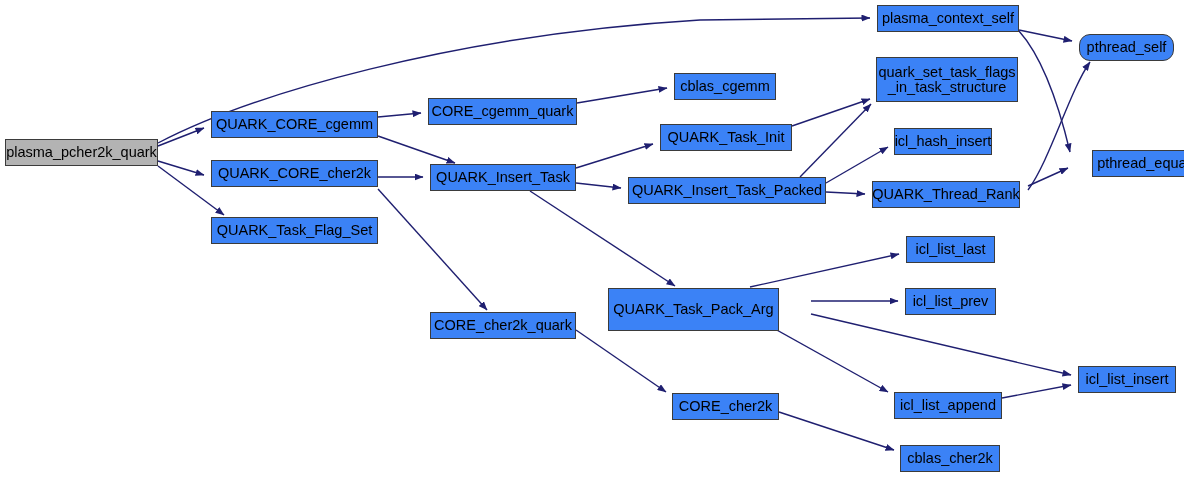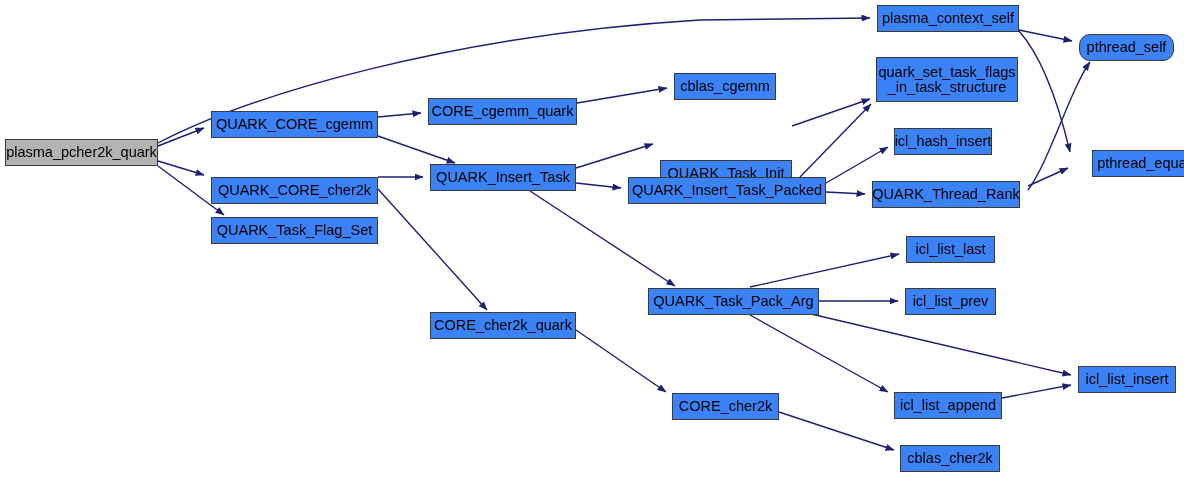--- a/index.html
+++ b/index.html
@@ -83,29 +83,29 @@
         <path d="M811,301 L898,301" fill="none" stroke="#1f1f70" stroke-width="1.4" marker-end="url(#arrowhead)"></path>
         <path d="M811,314 L1071,375" fill="none" stroke="#1f1f70" stroke-width="1.4" marker-end="url(#arrowhead)"></path>
         <path d="M750,315 L888,392" fill="none" stroke="#1f1f70" stroke-width="1.4" marker-end="url(#arrowhead)"></path>
         <path d="M1002,398 L1071,385" fill="none" stroke="#1f1f70" stroke-width="1.4" marker-end="url(#arrowhead)"></path>
         <path d="M779,412 L894,450" fill="none" stroke="#1f1f70" stroke-width="1.4" marker-end="url(#arrowhead)"></path>
       </g>
   </svg>
   <div id="nodes">
       <div class="node root" style="left: 5px; top: 139px; width: 153px; height: 27px;"><span class="node-label">plasma_pcher2k_quark</span></div>
       <div class="node" style="left: 211px; top: 111px; width: 167px; height: 27px;"><span class="node-label">QUARK_CORE_cgemm</span></div>
-      <div class="node" style="left: 211px; top: 177px; width: 167px; height: 27px;"><span class="node-label">QUARK_CORE_cher2k</span></div>
+      <div class="node" style="left: 211px; top: 160px; width: 167px; height: 27px;"><span class="node-label">QUARK_CORE_cher2k</span></div>
       <div class="node" style="left: 211px; top: 217px; width: 167px; height: 27px;"><span class="node-label">QUARK_Task_Flag_Set</span></div>
       <div class="node" style="left: 428px; top: 98px; width: 149px; height: 27px;"><span class="node-label">CORE_cgemm_quark</span></div>
       <div class="node" style="left: 430px; top: 164px; width: 146px; height: 27px;"><span class="node-label">QUARK_Insert_Task</span></div>
       <div class="node" style="left: 430px; top: 312px; width: 146px; height: 27px;"><span class="node-label">CORE_cher2k_quark</span></div>
       <div class="node" style="left: 674px; top: 73px; width: 102px; height: 27px;"><span class="node-label">cblas_cgemm</span></div>
-      <div class="node" style="left: 660px; top: 124px; width: 132px; height: 27px; margin-top: 36px;"><span class="node-label">QUARK_Task_Init</span></div>
+      <div class="node" style="left: 660px; top: 124px; width: 132px; height: 27px;"><span class="node-label">QUARK_Task_Init</span></div>
       <div class="node" style="left: 628px; top: 177px; width: 198px; height: 27px;"><span class="node-label">QUARK_Insert_Task_Packed</span></div>
-      <div class="node" style="left: 648px; top: 288px; width: 171px; height: 27px;"><span class="node-label">QUARK_Task_Pack_Arg</span></div>
+      <div class="node" style="left: 608px; top: 288px; width: 171px; height: 43px;"><span class="node-label">QUARK_Task_Pack_Arg</span></div>
       <div class="node" style="left: 672px; top: 393px; width: 107px; height: 27px;"><span class="node-label">CORE_cher2k</span></div>
       <div class="node" style="left: 877px; top: 5px; width: 142px; height: 27px;"><span class="node-label">plasma_context_self</span></div>
       <div class="node" style="left: 876px; top: 57px; width: 142px; height: 45px;"><span class="node-label">quark_set_task_flags
 _in_task_structure</span></div>
       <div class="node" style="left: 894px; top: 128px; width: 98px; height: 27px;"><span class="node-label">icl_hash_insert</span></div>
       <div class="node" style="left: 872px; top: 181px; width: 148px; height: 27px;"><span class="node-label">QUARK_Thread_Rank</span></div>
       <div class="node" style="left: 1079px; top: 34px; width: 95px; height: 27px; border-radius: 11px;"><span class="node-label">pthread_self</span></div>
       <div class="node" style="left: 1075px; top: 150px; width: 103px; height: 27px; margin-left: 17px;"><span class="node-label">pthread_equal</span></div>
       <div class="node" style="left: 906px; top: 236px; width: 89px; height: 27px;"><span class="node-label">icl_list_last</span></div>
       <div class="node" style="left: 905px; top: 288px; width: 91px; height: 27px;"><span class="node-label">icl_list_prev</span></div>

